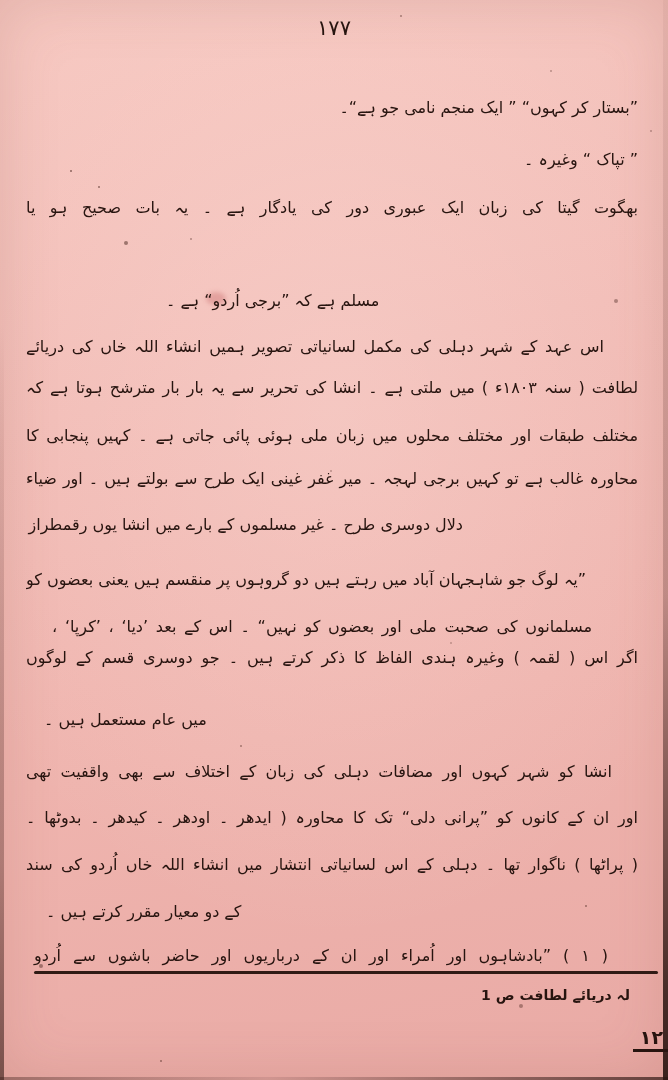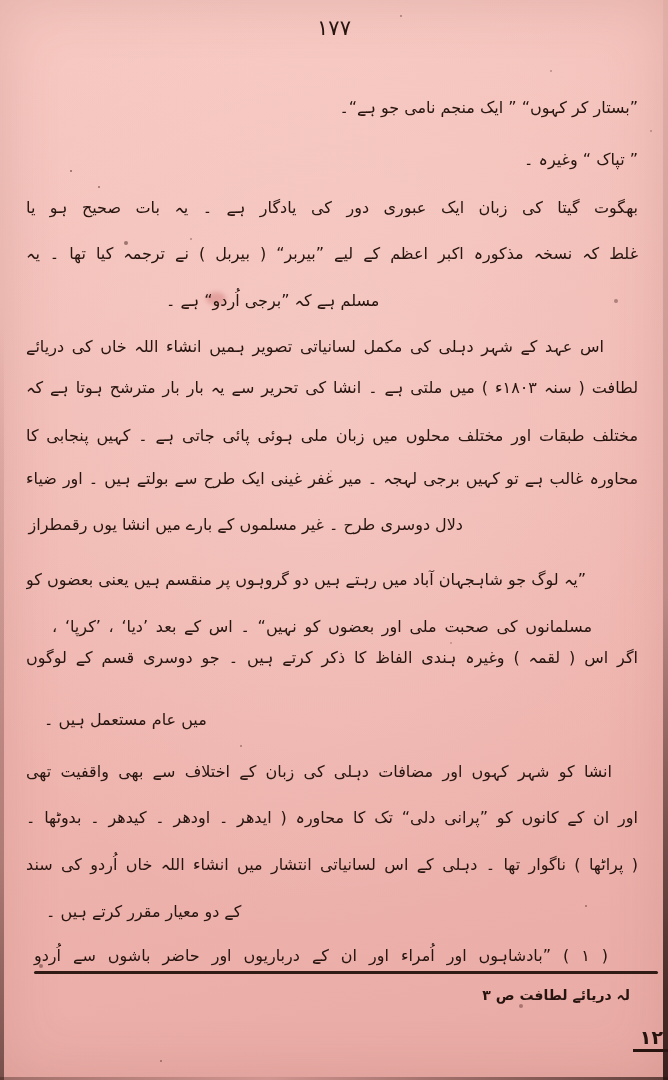--- a/index.html
+++ b/index.html
@@ -80,39 +80,38 @@
 
 <div class="page">
   <div class="speckles"></div>
   <div class="smudge"></div>
 
   <div class="pagenum">۱۷۷</div>
 
   <div class="line right" style="top:140px; padding-left:4px;">” تپاک “ وغیرہ ۔</div>
   <div class="line right" style="top:88px;  padding-left:4px;">”بستار کر کہوں“   ” ایک منجم نامی جو ہے“۔</div>
   <div class="line justify" style="top:188px;">بھگوت گیتا کی زبان ایک عبوری دور کی یادگار ہے ۔ یہ بات صحیح ہو یا</div>
-  <div class="line justify" style="top:234px;">غلط کہ نسخہ مذکورہ اکبر اعظم کے لیے ”بیربر“ ( بیربل ) نے ترجمہ کیا تھا ۔ یہ</div>
   <div class="line left" style="top:281px; padding-left:140px;">مسلم ہے کہ ”برجی اُردو“ ہے ۔</div>
   <div class="line justify" style="top:327px; padding-right:34px;">اس عہد کے شہر دہلی کی مکمل لسانیاتی تصویر ہمیں انشاء اللہ خاں کی دریائے</div>
   <div class="line justify" style="top:368px;">لطافت ( سنہ ۱۸۰۳ء ) میں ملتی ہے ۔ انشا کی تحریر سے یہ بار بار مترشح ہوتا ہے کہ دہلی کے</div>
   <div class="line justify" style="top:416px;">مختلف طبقات اور مختلف محلوں میں زبان ملی ہوئی پائی جاتی ہے ۔ کہیں پنجابی کا</div>
   <div class="line justify" style="top:459px;">محاورہ غالب ہے تو کہیں برجی لہجہ ۔ میر غفر غینی ایک طرح سے بولتے ہیں ۔ اور ضیاء مل</div>
   <div class="line left" style="top:505px; padding-left:28px; padding-right:175px;">دلال دوسری طرح ۔ غیر مسلموں کے بارے میں انشا یوں رقمطراز ہیں ۔</div>
   <div class="line justify" style="top:560px; padding-right:52px;">”یہ لوگ جو شاہجہان آباد میں رہتے ہیں دو گروہوں پر منقسم ہیں یعنی بعضوں کو</div>
   <div class="line justify" style="top:607px; padding-right:46px; padding-left:26px;">مسلمانوں کی صحبت ملی اور بعضوں کو نہیں“ ۔ اس کے بعد ’دیا‘ ، ’کرپا‘ ، ’اچھا‘ اور</div>
   <div class="line justify" style="top:638px;">اگر اس ( لقمہ ) وغیرہ ہندی الفاظ کا ذکر کرتے ہیں ۔ جو دوسری قسم کے لوگوں</div>
   <div class="line left" style="top:700px; padding-left:18px;">میں عام مستعمل ہیں ۔</div>
   <div class="line justify" style="top:752px; padding-right:26px;">انشا کو شہر کہوں اور مضافات دہلی کی زبان کے اختلاف سے بھی واقفیت تھی</div>
   <div class="line justify" style="top:798px;">اور ان کے کانوں کو ”پرانی دلی“ تک کا محاورہ ( ایدھر ۔ اودھر ۔ کیدھر ۔ بدوٹھا ۔</div>
   <div class="line justify" style="top:845px;">( پراٹھا ) ناگوار تھا ۔ دہلی کے اس لسانیاتی انتشار میں انشاء اللہ خاں اُردو کی سند</div>
   <div class="line left" style="top:892px; padding-left:20px;">کے دو معیار مقرر کرتے ہیں ۔</div>
   <div class="line justify" style="top:936px; padding-right:30px; padding-left:8px;">( ۱ ) ”بادشاہوں اور اُمراء اور ان کے درباریوں اور حاضر باشوں سے اُردو</div>
 
   <div class="footnote-rule"></div>
-  <div class="footnote">لہ دریائے لطافت ص ۳</div>
+  <div class="footnote">لہ دریائے لطافت ص 1</div>
 
   <div class="catchword">
     <span>۱۲</span>
   </div>
 
   <div class="edge-left"></div>
   <div class="edge-right"></div>
   <div class="edge-bottom"></div>
 </div>
 

